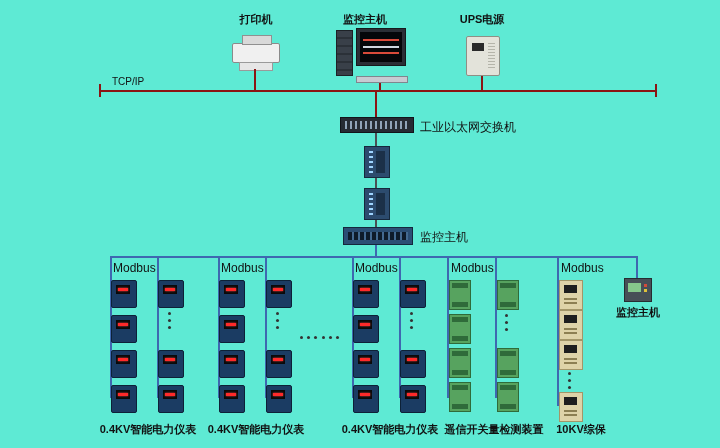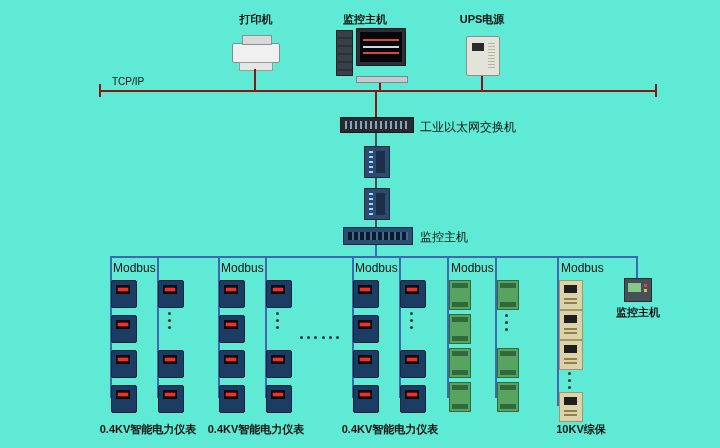--- a/index.html
+++ b/index.html
@@ -147,20 +147,21 @@
   <div class="bline" style="left:447px;top:258px;width:2px;height:140px;"></div>
   <div class="bline" style="left:495px;top:258px;width:2px;height:140px;"></div>
   <div class="module" style="left:449px;top:280px;"></div>
   <div class="module" style="left:449px;top:314px;"></div>
   <div class="module" style="left:449px;top:348px;"></div>
   <div class="module" style="left:449px;top:382px;"></div>
   <div class="module" style="left:497px;top:280px;"></div>
   <div class="vdots" style="left:505px;top:314px;"></div>
   <div class="module" style="left:497px;top:348px;"></div>
   <div class="module" style="left:497px;top:382px;"></div>
+  <div class="lbl" style="left:432px;top:422px;width:124px;">遥信开关量检测装置</div>
 
   <div class="lbl-m" style="left:561px;top:261px;">Modbus</div>
   <div class="bline" style="left:557px;top:258px;width:2px;height:148px;"></div>
   <div class="relay" style="left:559px;top:280px;"></div>
   <div class="relay" style="left:559px;top:310px;"></div>
   <div class="relay" style="left:559px;top:340px;"></div>
   <div class="vdots" style="left:568px;top:372px;"></div>
   <div class="relay" style="left:559px;top:392px;"></div>
   <div class="lbl" style="left:536px;top:422px;width:90px;">10KV综保</div>
 

